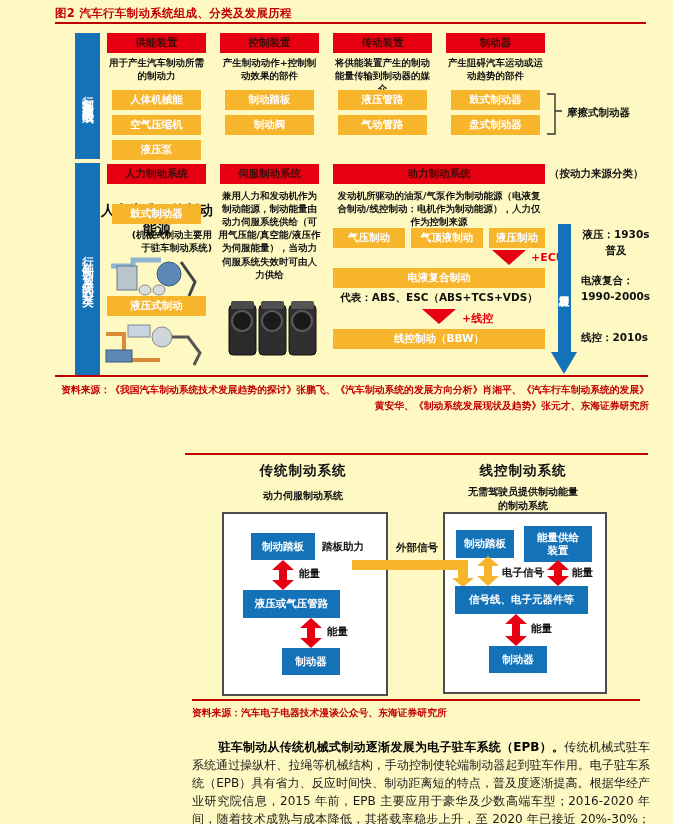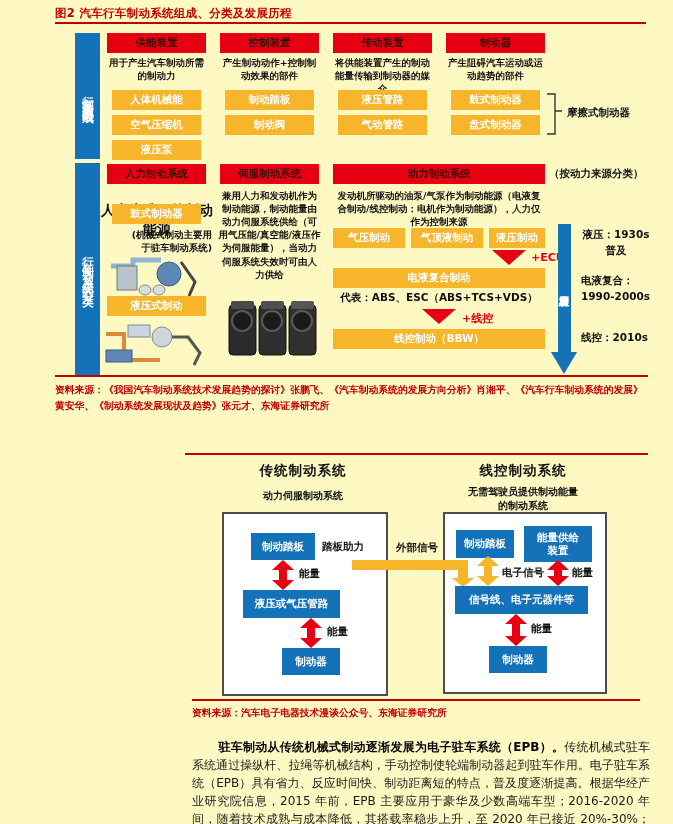--- a/index.html
+++ b/index.html
@@ -127,21 +127,21 @@
 
   <div class="abs vbarlbl" style="left:558px;top:224px;width:13px;height:128px;background:#1472b8;">发展历程</div>
   <div class="abs" style="left:551px;top:352px;width:0;height:0;border-left:13px solid transparent;border-right:13px solid transparent;border-top:22px solid #1472b8;"></div>
   <div class="abs mstone pre" style="left:581px;top:227px;width:70px;text-align:center;">液压：1930s
 普及</div>
   <div class="abs mstone pre" style="left:581px;top:273px;width:74px;">电液复合：
 1990-2000s</div>
   <div class="abs mstone" style="left:581px;top:330px;width:74px;">线控：2010s</div>
 
   <div class="abs rule" style="left:55px;top:375px;width:593px;"></div>
-  <div class="abs src" style="left:55px;top:382px;width:594px;">资料来源：《我国汽车制动系统技术发展趋势的探讨》张鹏飞、《汽车制动系统的发展方向分析》肖湘平、《汽车行车制动系统的发展》黄安华、《制动系统发展现状及趋势》张元才、东海证券研究所</div>
+  <div class="abs src" style="left:55px;top:382px;width:594px;text-align:right;">资料来源：《我国汽车制动系统技术发展趋势的探讨》张鹏飞、《汽车制动系统的发展方向分析》肖湘平、《汽车行车制动系统的发展》黄安华、《制动系统发展现状及趋势》张元才、东海证券研究所</div>
 
   <div class="abs rule" style="left:185px;top:453px;width:463px;"></div>
 
   <div class="abs heading3" style="left:222px;top:462px;width:162px;">传统制动系统</div>
   <div class="abs sub3" style="left:222px;top:489px;width:162px;">动力伺服制动系统</div>
   <div class="abs heading3" style="left:443px;top:462px;width:160px;">线控制动系统</div>
   <div class="abs sub3 pre" style="left:428px;top:485px;width:190px;">无需驾驶员提供制动能量
 的制动系统</div>
 
   <div class="abs frame" style="left:222px;top:512px;width:162px;height:180px;"></div>

